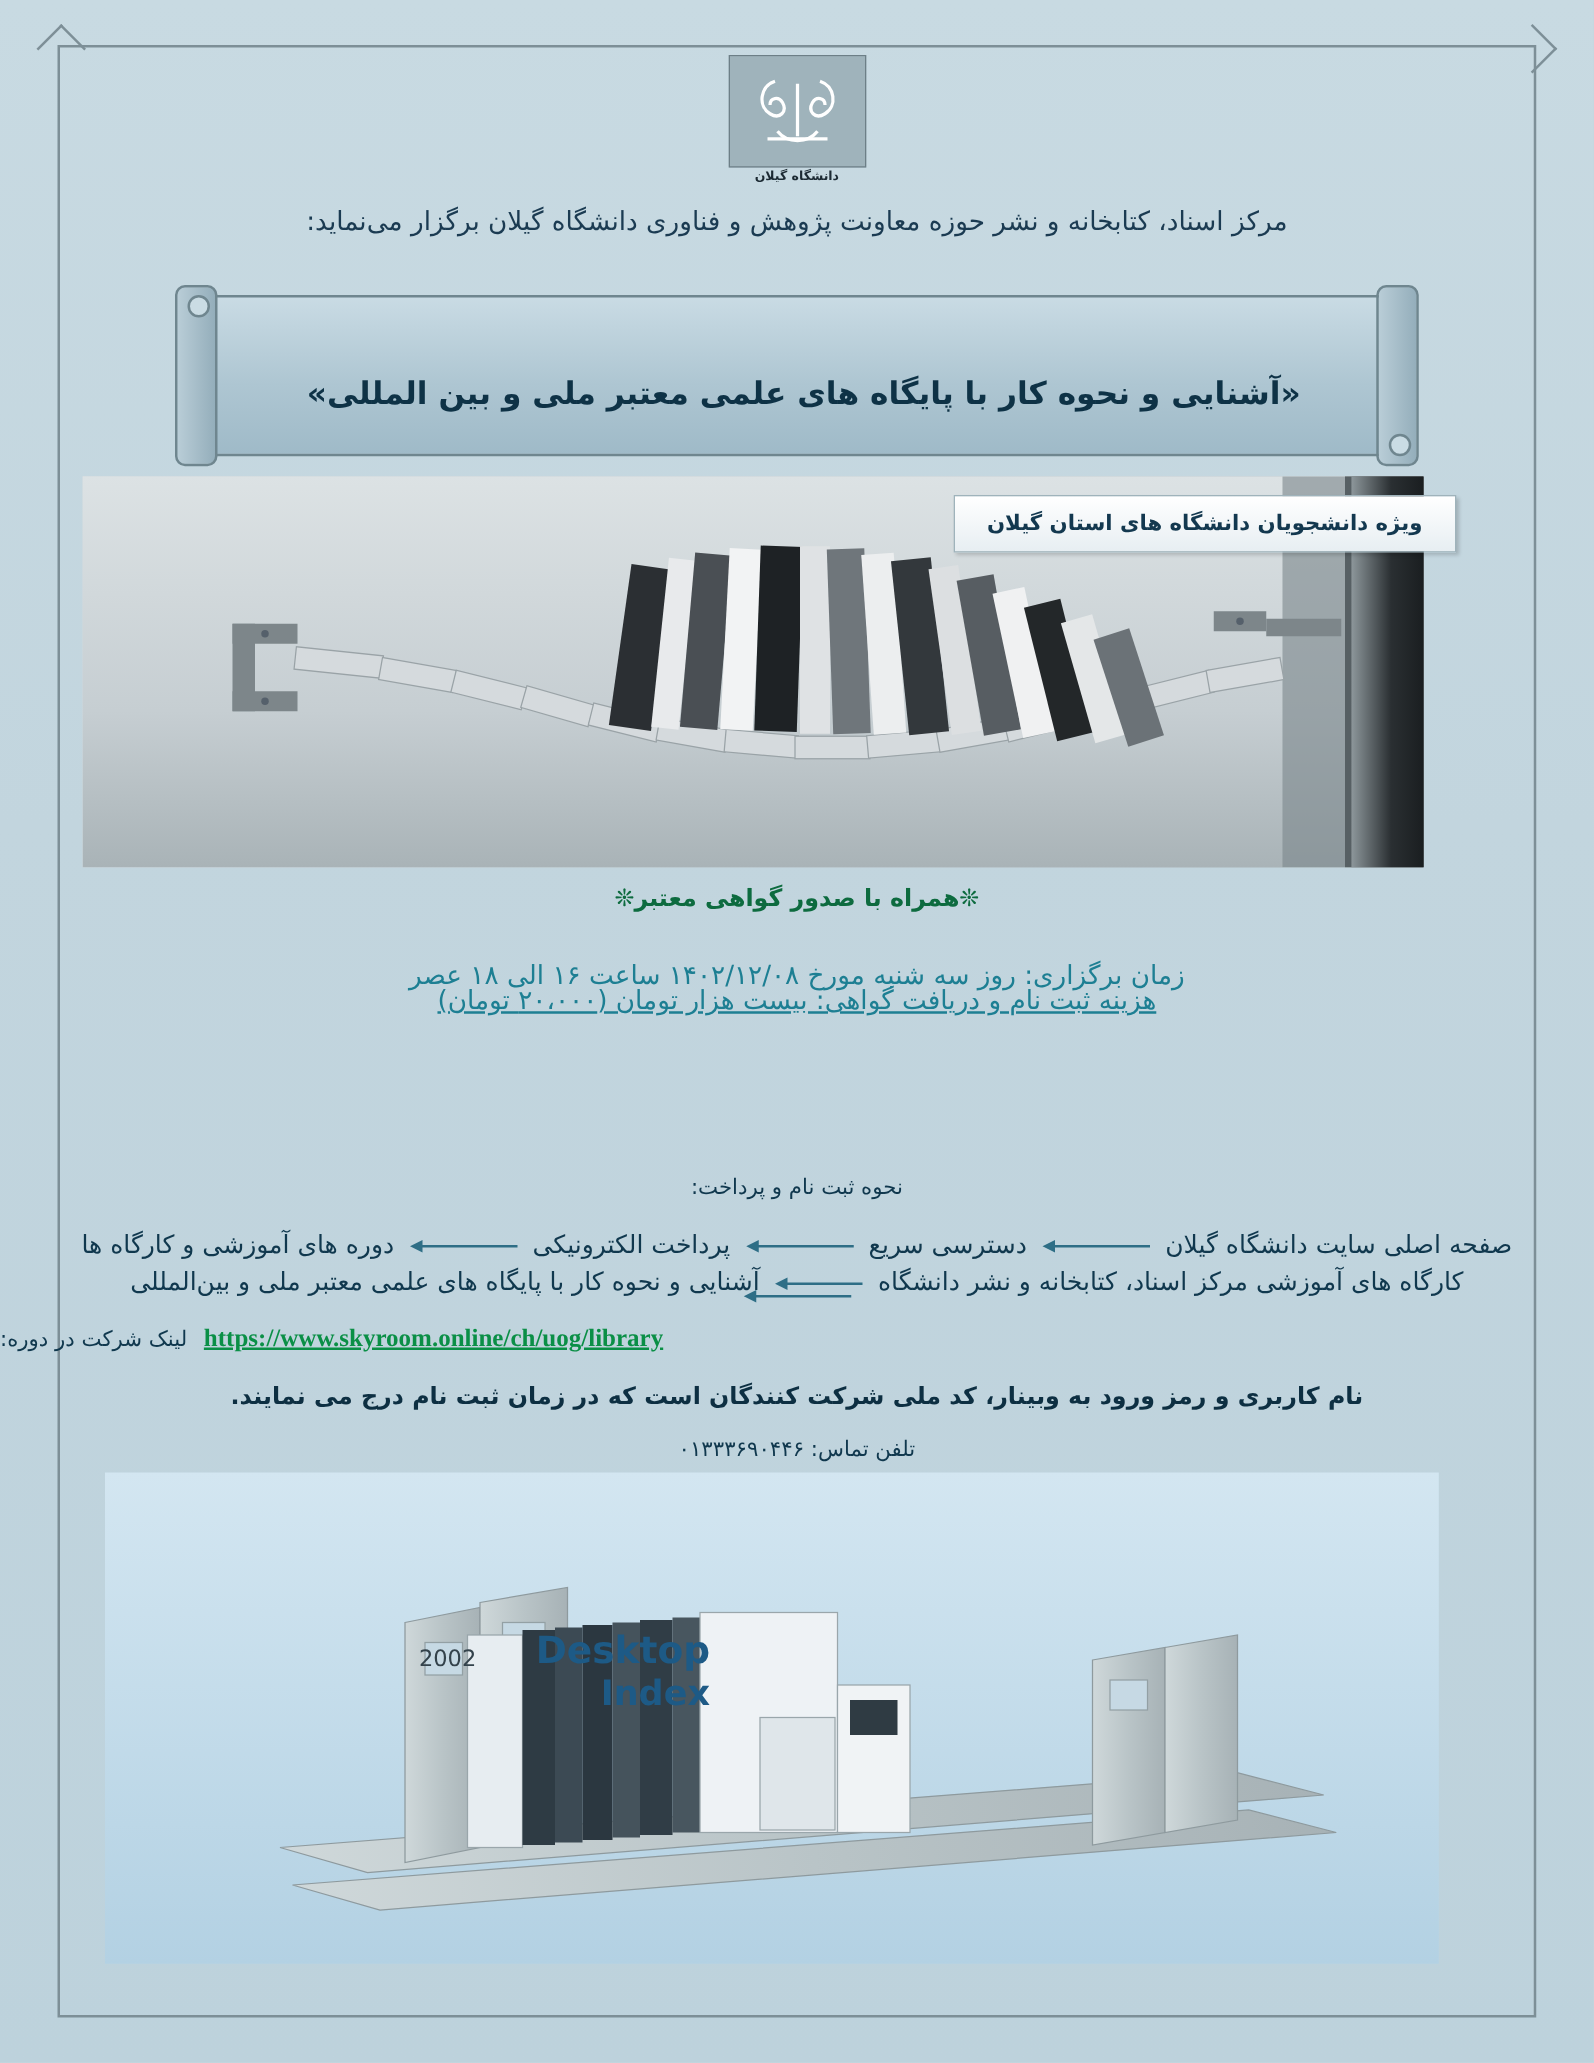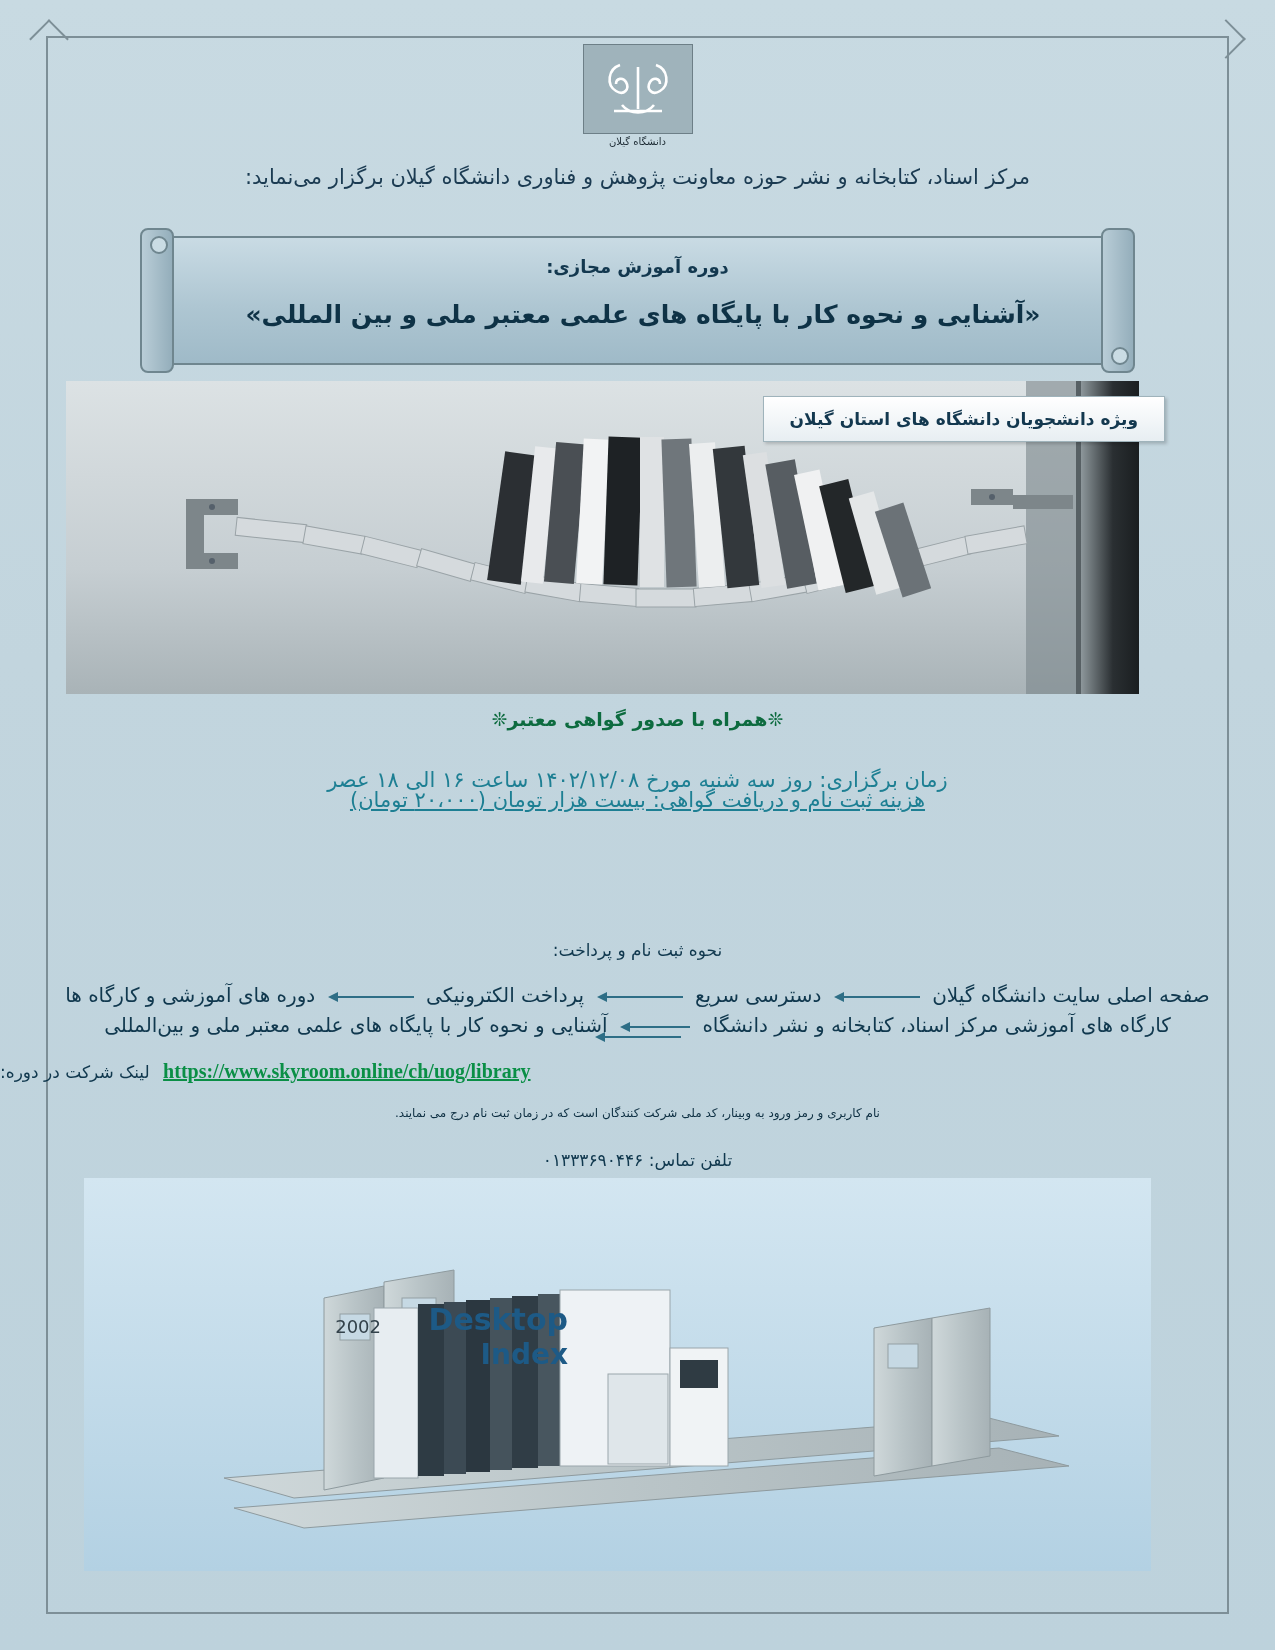--- a/index.html
+++ b/index.html
@@ -58,21 +58,21 @@
     background: #9fb3bb;
     border: 1px solid #6d7f87;
     position: relative;
     overflow: hidden;
   }
   .logo-svg { display: block; }
   .logo-caption {
     font-size: 10px;
     color: #1c2a33;
     margin-top: 2px;
-    font-weight: normal;
+    font-weight: bold;
     letter-spacing: .5px;
   }
 
   .org-line {
     position: absolute;
     top: 162px;
     left: 0;
     right: 0;
     text-align: center;
     font-size: 21px;
@@ -269,22 +269,22 @@
     direction: ltr;
     display: inline-block;
     margin-left: 8px;
   }
   .note-bold {
     position: absolute;
     top: 1106px;
     left: 0;
     right: 0;
     text-align: center;
-    font-size: 12px;
-    font-weight: normal;
+    font-size: 19px;
+    font-weight: bold;
     color: #0d2f42;
   }
   .phone {
     position: absolute;
     top: 1150px;
     left: 0;
     right: 0;
     text-align: center;
     font-size: 17px;
     color: #10384e;
@@ -326,21 +326,20 @@
     </div>
     <div class="logo-caption">دانشگاه گیلان</div>
   </div>
 
   <div class="org-line">مرکز اسناد، کتابخانه و نشر حوزه معاونت پژوهش و فناوری دانشگاه گیلان برگزار می‌نماید:</div>
 
   <div class="scroll-banner">
     <div class="scroll-body"></div>
     <div class="scroll-roll left"></div>
     <div class="scroll-roll right"></div>
-    <div class="banner-sub">دوره آموزش مجازی:</div>
     <div class="banner-title">«آشنایی و نحوه کار با پایگاه های علمی معتبر ملی و بین المللی»</div>
   </div>
 
   <div class="photo1">
     <svg width="1073" height="313" viewBox="0 0 1073 313" aria-hidden="true">
       <defs>
         <linearGradient id="wall" x1="0" y1="0" x2="0" y2="1">
           <stop offset="0%" stop-color="#dce2e4"></stop>
           <stop offset="60%" stop-color="#c6ced2"></stop>
           <stop offset="100%" stop-color="#a9b3b7"></stop>

